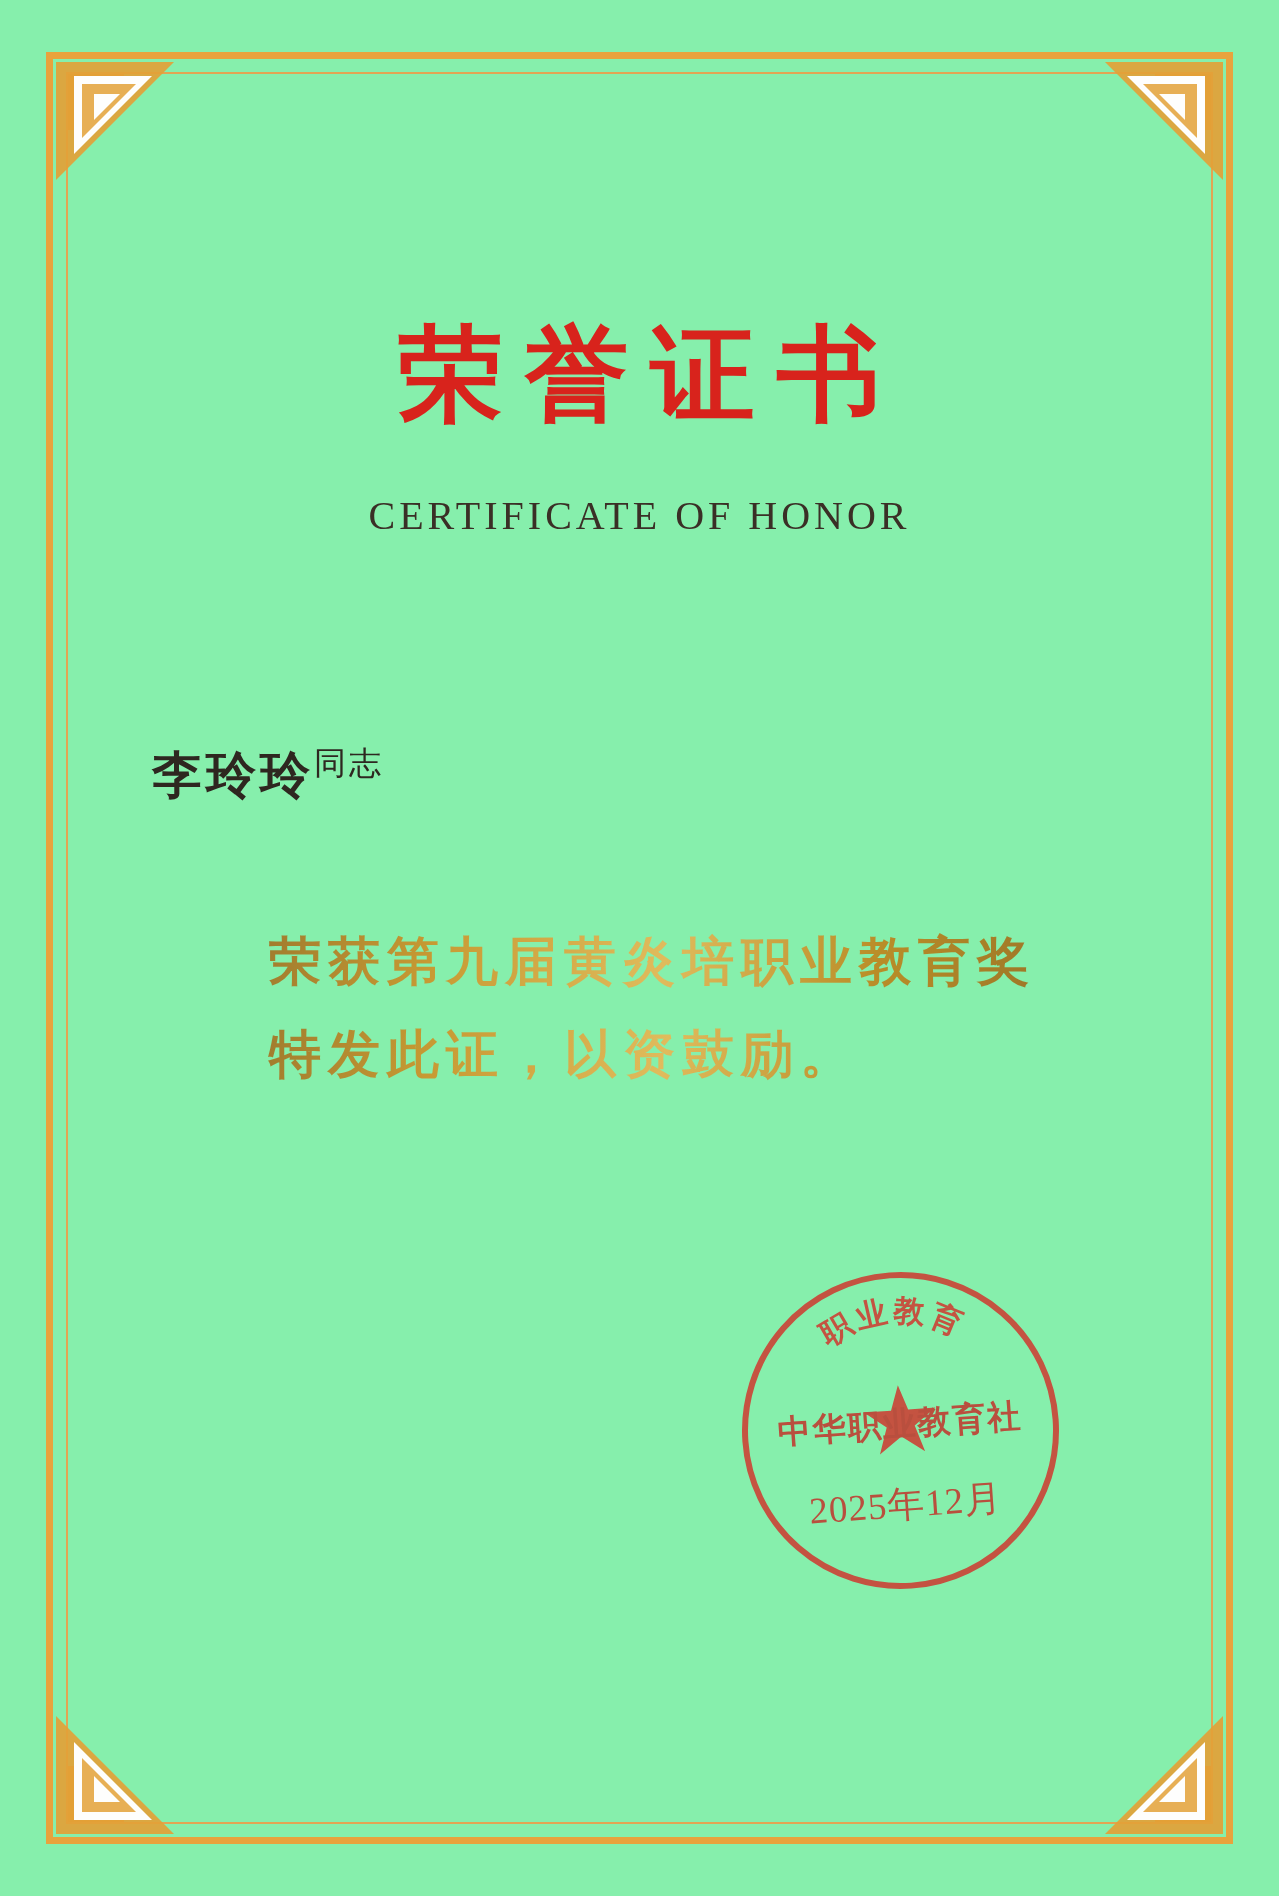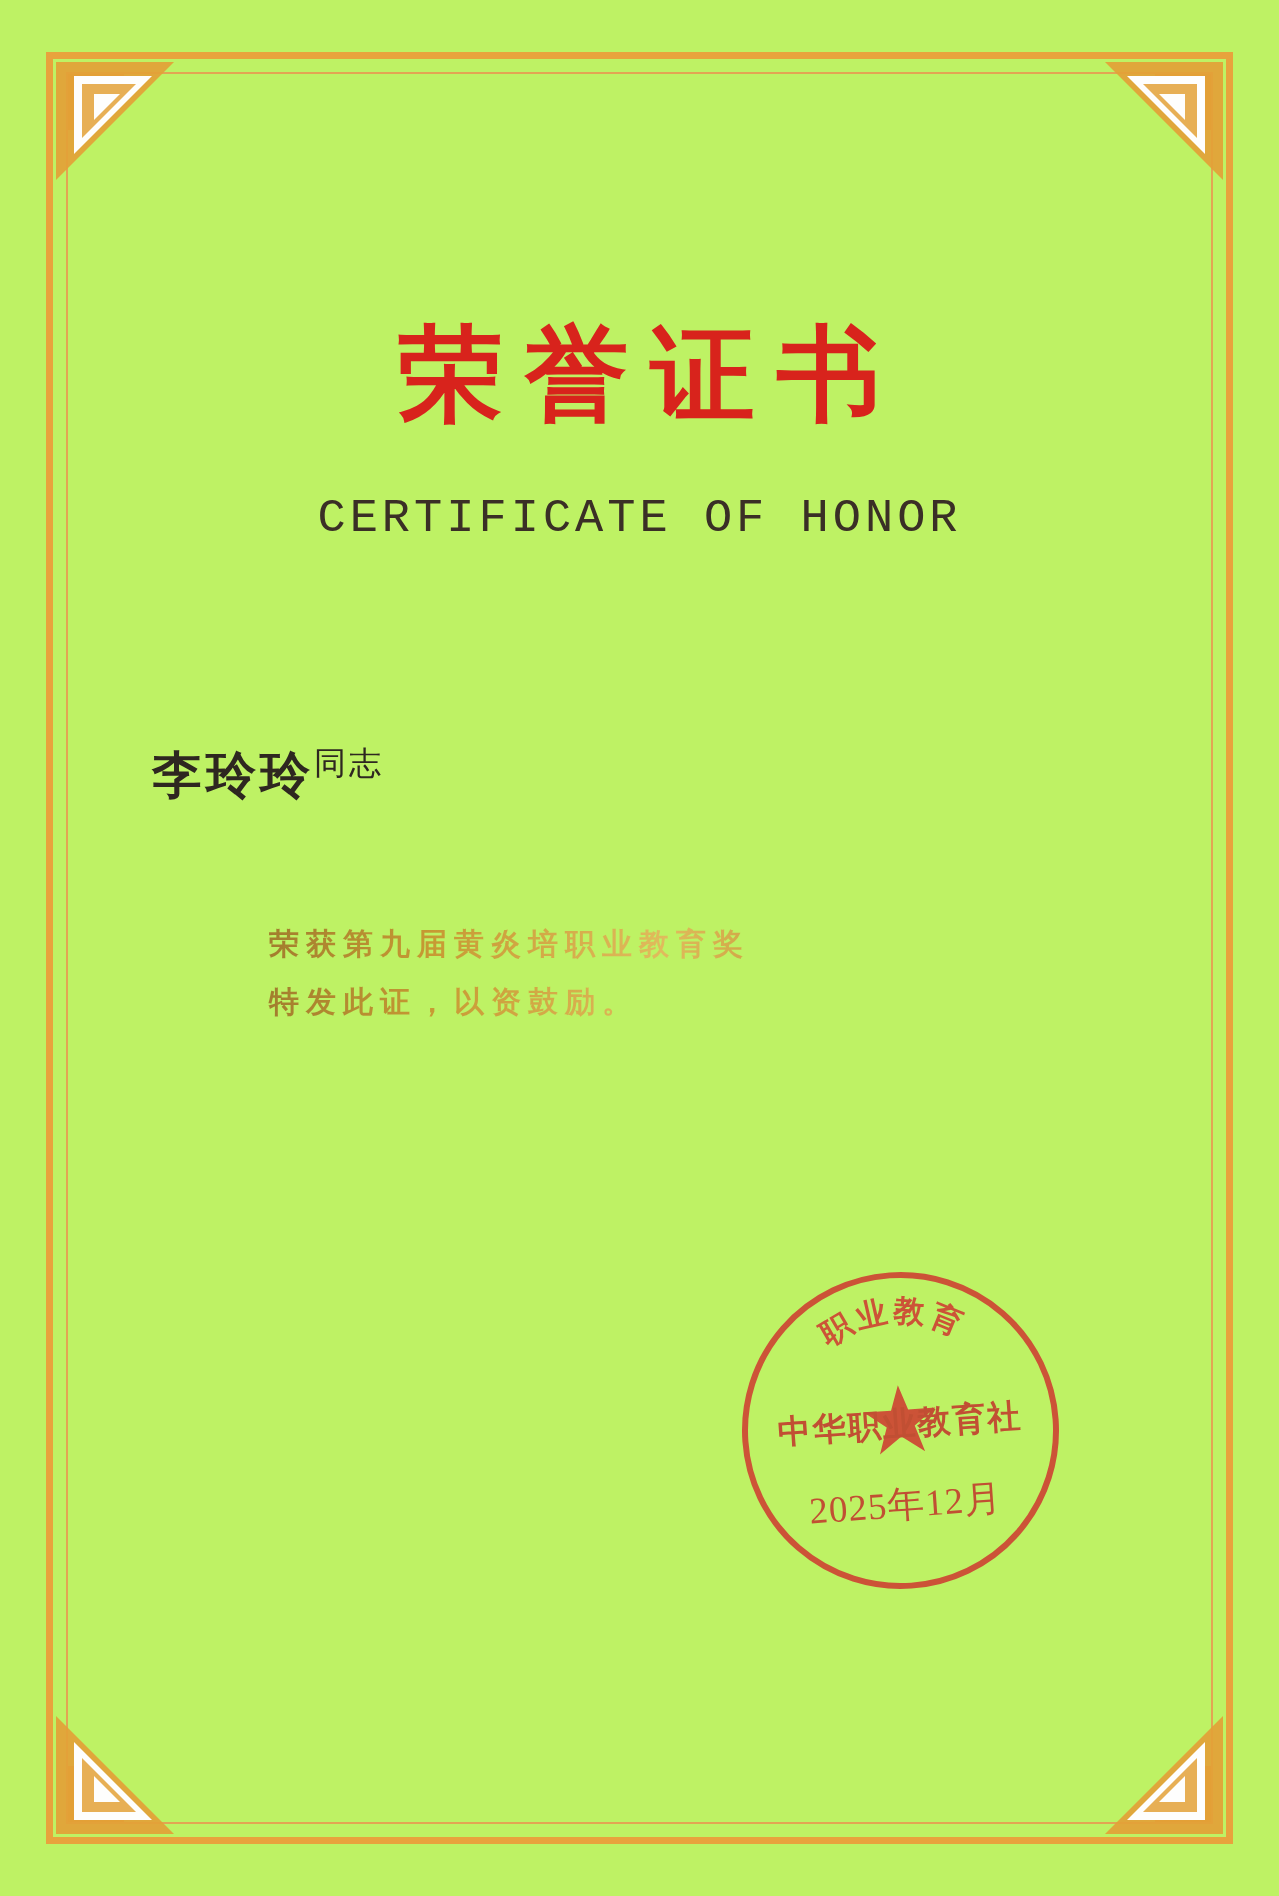--- a/index.html
+++ b/index.html
@@ -11,21 +11,21 @@
     width: 1279px;
     height: 1896px;
     font-family: "Liberation Serif", serif;
     overflow: hidden;
   }
 
   .certificate {
     position: relative;
     width: 1279px;
     height: 1896px;
-    background: #bef264;
+    background: #86efac;
     box-sizing: border-box;
   }
 
   
   .border-outer {
     position: absolute;
     left: 46px;
     top: 52px;
     right: 46px;
     bottom: 52px;
@@ -92,22 +92,22 @@
     text-indent: 22px;
     color: #d8231c;
     line-height: 1.1;
   }
   .title-en {
     position: absolute;
     top: 492px;
     left: 0;
     width: 100%;
     text-align: center;
-    font-family: Liberation Mono, monospace;
-    font-size: 47px;
+    font-family: Liberation Serif, serif;
+    font-size: 40px;
     letter-spacing: 4px;
     color: #3a2f26;
   }
 
   
   .recipient {
     position: absolute;
     top: 742px;
     left: 152px;
     display: flex;
@@ -126,21 +126,21 @@
     letter-spacing: 3px;
     color: #2e2720;
   }
 
   .body-text {
     position: absolute;
     top: 920px;
     left: 165px;
     width: 960px;
     font-family: "Liberation Serif", serif;
-    font-size: 30px;
+    font-size: 52px;
     font-weight: bold;
     line-height: 1.6;
     letter-spacing: 7px;
     color: #b8861f;
   }
   .body-text p {
     margin: 0 0 10px 0;
     text-indent: 0;
   }
   .body-text p.indent {

